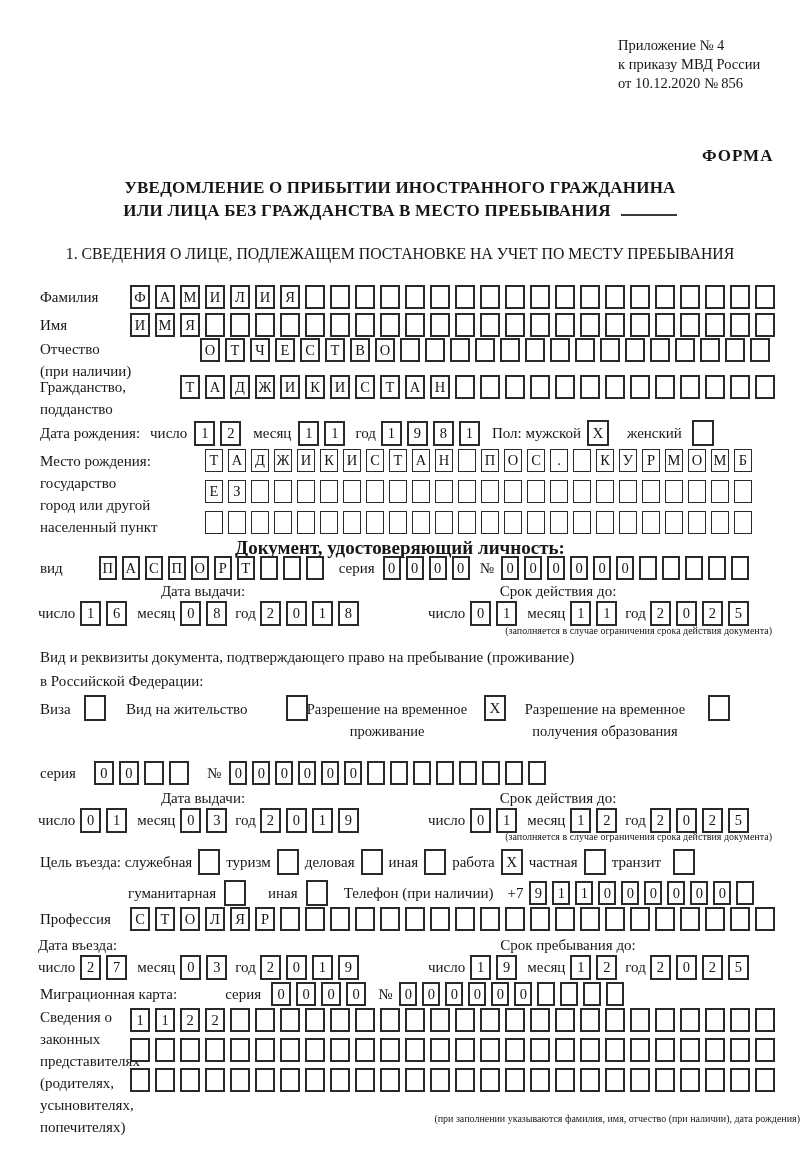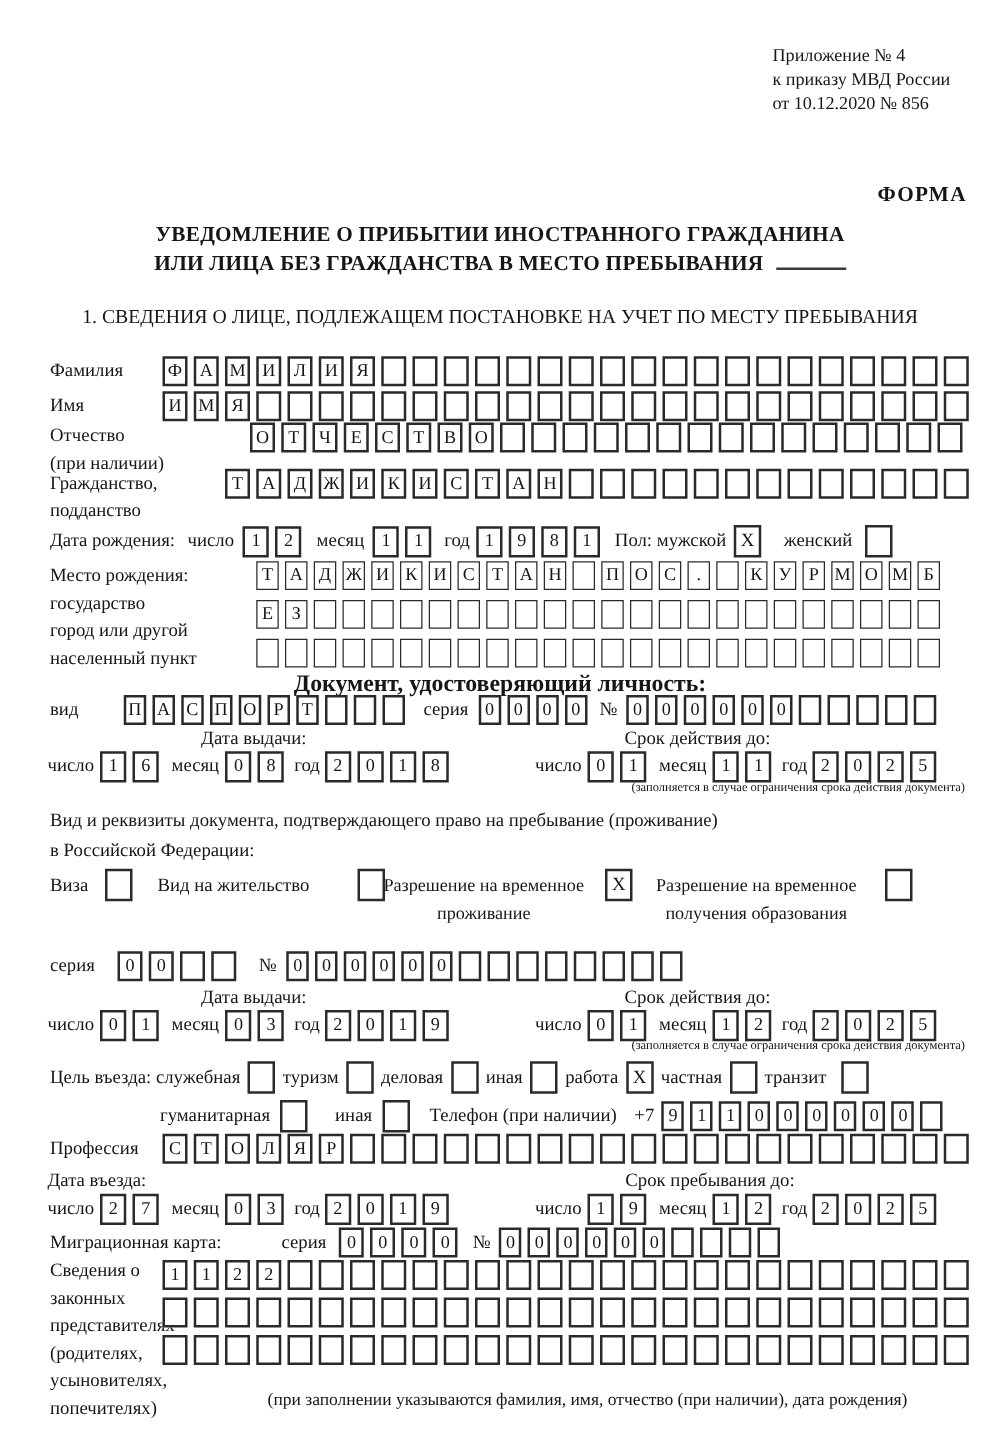--- a/index.html
+++ b/index.html
@@ -691,15 +691,15 @@
       <span class="cell"></span>
       <span class="cell"></span>
       <span class="cell"></span>
       <span class="cell"></span>
       <span class="cell"></span>
       <span class="cell"></span>
       <span class="cell"></span>
       <span class="cell"></span>
     </div>
 
-  <div class="abs" style="left:140px;top:1113px;width:660px;text-align:center;font-size:14px">(при заполнении указываются фамилия, имя, отчество (при наличии), дата рождения)</div>
+  <div class="abs" style="left:140px;top:1113px;width:660px;text-align:right;font-size:10px">(при заполнении указываются фамилия, имя, отчество (при наличии), дата рождения)</div>
 
 </div>
 
 </body></html>

